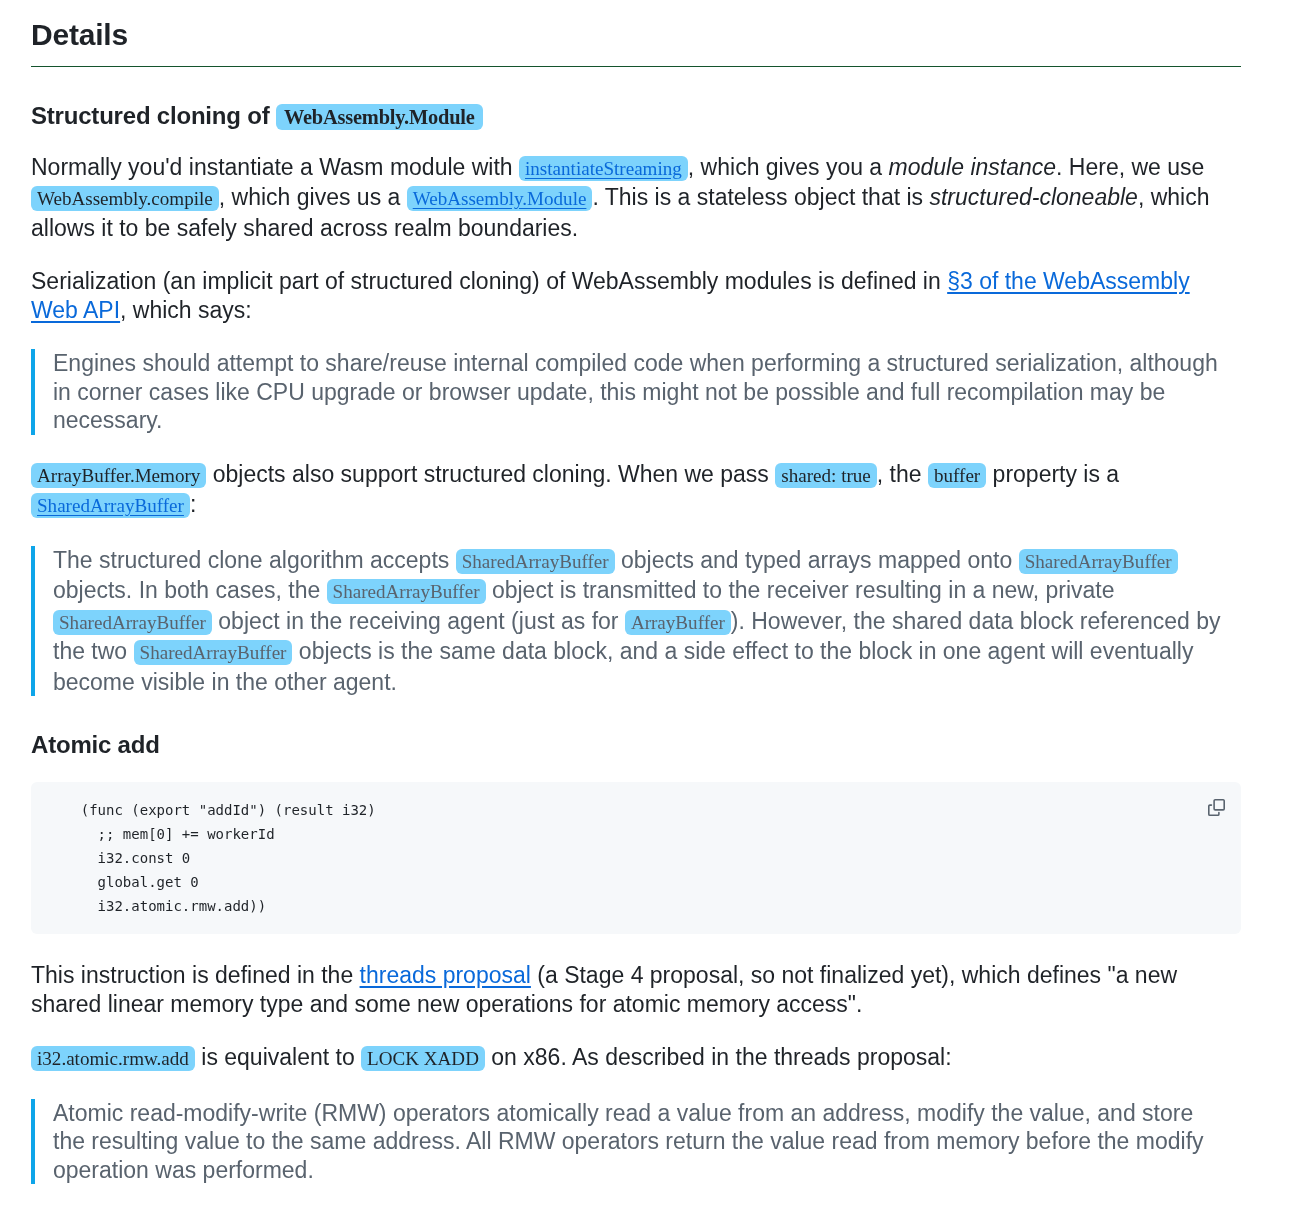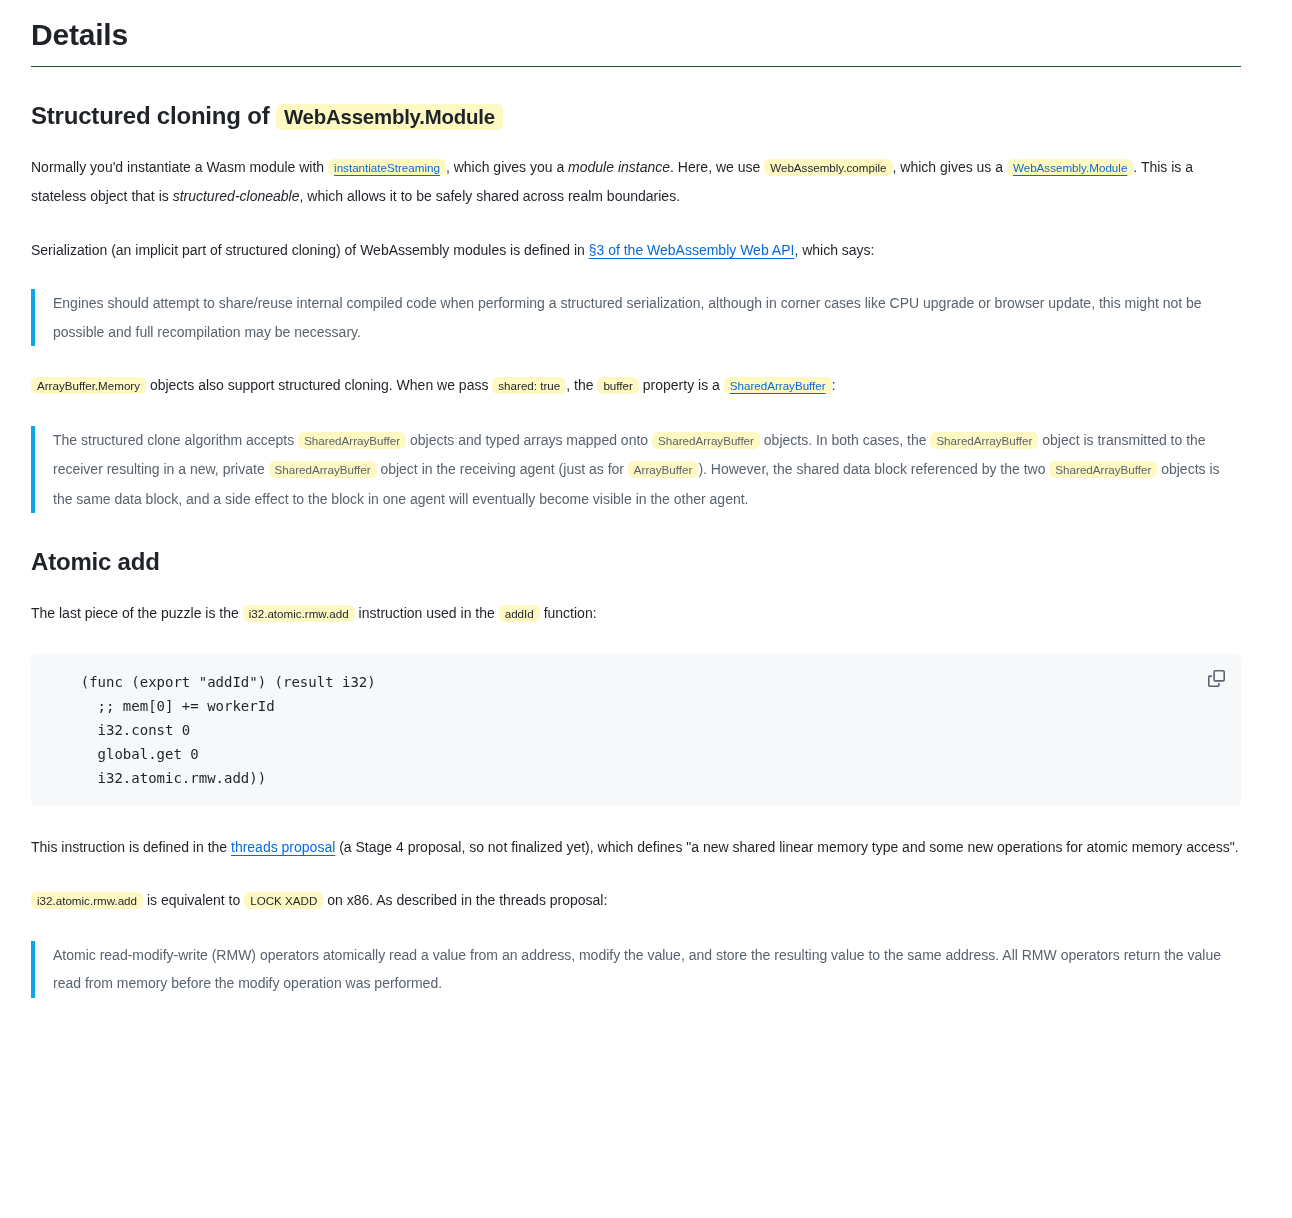--- a/index.html
+++ b/index.html
@@ -25,37 +25,37 @@
     letter-spacing: -0.2px;
   }
   h2 {
     font-size: 24px;
     line-height: 1.25;
     font-weight: 700;
     margin: 34px 0 22px 0;
     letter-spacing: -0.2px;
   }
   p {
-    font-size: 14px;
+    font-size: 23px;
     line-height: 28.5px;
     margin: 0 0 25px 0;
   }
   blockquote {
     margin: 0 0 25px 0;
     padding: 0 18px;
     border-left: 4px solid #0ea5e9;
     color: #59636e;
   }
   blockquote p { margin: 0; color: inherit; }
   em { font-style: italic; }
   a { color: #0969da; text-decoration: underline; text-underline-offset: 2.5px; cursor: pointer; }
   .chip {
-    font-family: Liberation Sans, sans-serif;
+    font-family: Liberation Serif, serif;
     font-size: 0.83em;
-    background: #fef9c3;
+    background: #7dd3fc;
     padding: 2px 6px;
     border-radius: 6px;
     white-space: nowrap;
   }
   h2 .chip { font-weight: 700; font-size: 0.85em; padding: 2px 8px; }
   a.code-link { color: #0969da; }
   .codeblock {
     position: relative;
     background: #f6f8fa;
     border-radius: 6px;
@@ -97,21 +97,20 @@
       <p>Normally you'd instantiate a Wasm module with <a class="chip code-link" href="#">instantiateStreaming</a>, which gives you a <em>module instance</em>. Here, we use <code class="chip">WebAssembly.compile</code>, which gives us a <a class="chip code-link" href="#">WebAssembly.Module</a>. This is a stateless object that is <em>structured-cloneable</em>, which allows it to be safely shared across realm boundaries.</p>
       <p>Serialization (an implicit part of structured cloning) of WebAssembly modules is defined in <a href="#">§3 of the WebAssembly Web API</a>, which says:</p>
       <blockquote>
         <p>Engines should attempt to share/reuse internal compiled code when performing a structured serialization, although in corner cases like CPU upgrade or browser update, this might not be possible and full recompilation may be necessary.</p>
       </blockquote>
       <p><code class="chip">ArrayBuffer.Memory</code> objects also support structured cloning. When we pass <code class="chip">shared: true</code>, the <code class="chip">buffer</code> property is a <a class="chip code-link" href="#">SharedArrayBuffer</a>:</p>
       <blockquote>
         <p>The structured clone algorithm accepts <code class="chip">SharedArrayBuffer</code> objects and typed arrays mapped onto <code class="chip">SharedArrayBuffer</code> objects. In both cases, the <code class="chip">SharedArrayBuffer</code> object is transmitted to the receiver resulting in a new, private <code class="chip">SharedArrayBuffer</code> object in the receiving agent (just as for <code class="chip">ArrayBuffer</code>). However, the shared data block referenced by the two <code class="chip">SharedArrayBuffer</code> objects is the same data block, and a side effect to the block in one agent will eventually become visible in the other agent.</p>
       </blockquote>
       <h2>Atomic add</h2>
-      <p>The last piece of the puzzle is the <code class="chip">i32.atomic.rmw.add</code> instruction used in the <code class="chip">addId</code> function:</p>
       <div class="codeblock">
         <button class="copy-btn" type="button">
           <svg viewBox="0 0 16 16" width="17" height="17">
             <path d="M0 6.75C0 5.784.784 5 1.75 5h1.5a.75.75 0 0 1 0 1.5h-1.5a.25.25 0 0 0-.25.25v7.5c0 .138.112.25.25.25h7.5a.25.25 0 0 0 .25-.25v-1.5a.75.75 0 0 1 1.5 0v1.5A1.75 1.75 0 0 1 9.25 16h-7.5A1.75 1.75 0 0 1 0 14.25Z"></path>
             <path d="M5 1.75C5 .784 5.784 0 6.75 0h7.5C15.216 0 16 .784 16 1.75v7.5A1.75 1.75 0 0 1 14.25 11h-7.5A1.75 1.75 0 0 1 5 9.25Zm1.75-.25a.25.25 0 0 0-.25.25v7.5c0 .138.112.25.25.25h7.5a.25.25 0 0 0 .25-.25v-7.5a.25.25 0 0 0-.25-.25Z"></path>
           </svg>
         </button>
         <pre><code>    (func (export "addId") (result i32)
       ;; mem[0] += workerId
       i32.const 0

